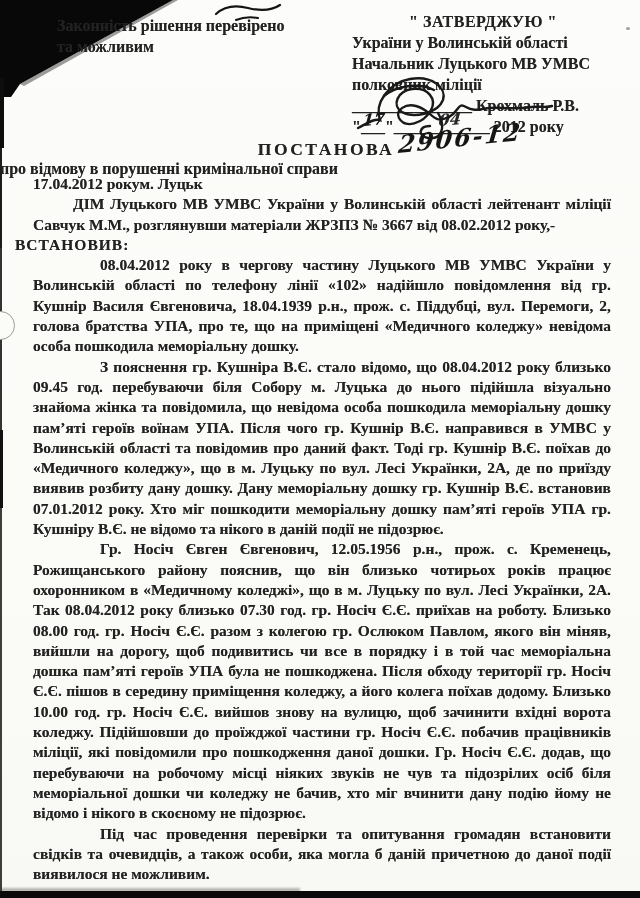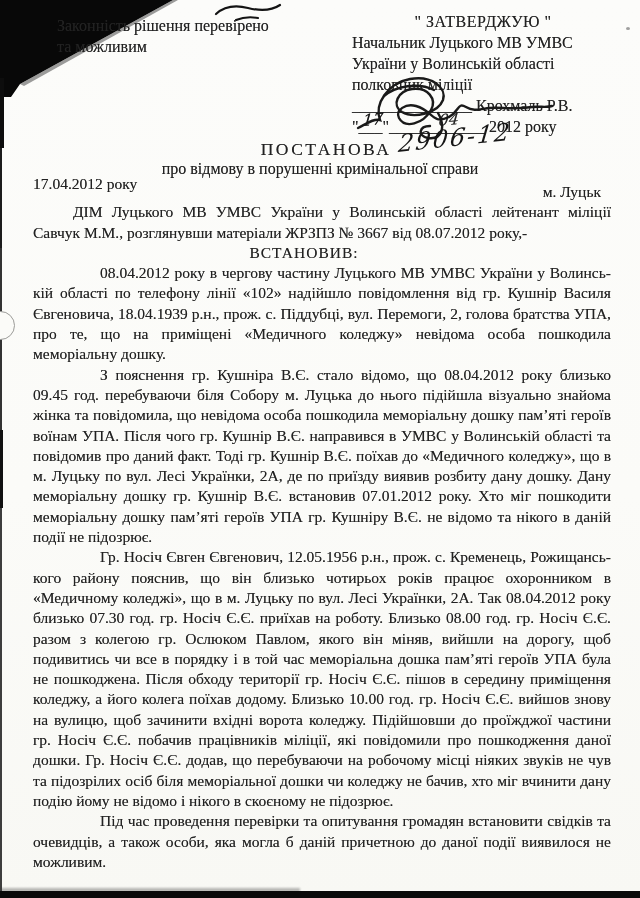--- a/index.html
+++ b/index.html
@@ -4,20 +4,21 @@
 <style>
   html,body{margin:0;padding:0;background:#6b6b6b;}
   #page{
     position:relative;
     width:640px;height:898px;
     margin:0 auto;
     background:linear-gradient(180deg,#fcfcfa 0%,#fbfbf8 55%,#f8f8f4 100%);
     overflow:hidden;
     font-family:"Liberation Serif", serif;
     color:#222;
+    font-weight:bold;
   }
   .soft{ text-shadow:0 0 .6px rgba(40,40,40,.55); }
 
   
   .scan-triangle{position:absolute;left:0;top:0;width:180px;height:150px;}
   .edge-seg{position:absolute;left:0;background:#0d0d0d;}
   #edge1{top:78px;height:70px;width:4px;}
   #edge2{top:148px;height:100px;width:2px;background:#1c1c1c;}
   #edge3{top:248px;height:182px;width:2px;background:#333;}
   #edge4{top:430px;height:78px;width:3px;background:#111;}
@@ -66,36 +67,36 @@
     transform:rotate(-6deg) skewX(-12deg);
   }
 
   
   .doc-title{
     position:absolute;left:0;top:139px;width:640px;text-align:center;
     font-size:17.5px;letter-spacing:2.5px;
     transform:translateX(6px);
   }
   .doc-subtitle{
-    position:absolute;left:0;top:160px;width:640px;text-align:center;
+    position:absolute;left:0;top:160px;width:640px;text-align:left;
     font-size:16px;
   }
 
   
   .main-col{
     position:absolute;left:33px;top:174px;width:578px;
     font-size:15.5px;line-height:20.3px;
     text-align:justify;
   }
-  .meta-line{display:flex;justify-content:space-between;}
-  .meta-line .place{padding-right:10px;margin-top:8px;}
+  .meta-line{display:flex;}
+  .meta-line .place{padding-right:10px;}
   .main-col p{margin:0;}
   .intro-par{text-indent:40px;}
   .established{
-    text-align:center;letter-spacing:1px;margin-top:10px;
+    text-align:left;letter-spacing:1px;margin-top:10px;
     transform:translateX(-18px);
   }
   .body-par{text-indent:67px;}
 </style>
 </head>
 <body>
 
 <div id="page">
 
   <svg class="scan-triangle" viewBox="0 0 180 150">
@@ -116,22 +117,22 @@
     <path d="M22,19 q10,-4 22,-2" fill="none" stroke="#141414" stroke-width="2" stroke-linecap="round"></path>
   </svg>
 
   <div class="approval-left soft">
     <div>Законність рішення перевірено</div>
     <div>та можливим</div>
   </div>
 
   <div class="approve-right soft">
     <div class="stamp-title">" ЗАТВЕРДЖУЮ "</div>
+    <div>України  у Волинській області</div>
     <div>Начальник Луцького МВ  УМВС</div>
-    <div>України  у Волинській області</div>
     <div>полковник міліції</div>
     <div>_______________ Крохмаль Р.В.</div>
     <div>"___"____________ 2012 року</div>
   </div>
 
   <svg class="sig-svg" viewBox="0 0 212 74">
     <g fill="none" stroke="#1a1a1a" stroke-width="2.4" stroke-linecap="round">
       <path d="M10,62 C18,58 26,52 32,54 C26,38 40,17 62,13 C84,9 99,22 95,34 C90,47 66,53 54,46 C43,39 50,25 64,23 C80,21 89,33 83,44 C75,58 57,63 51,52 C47,44 58,37 68,40 C86,45 83,59 101,51"></path>
       <path d="M101,51 C112,45 109,36 118,41 C126,46 132,43 142,42 C154,41 162,44 184,41 C192,40 198,42 204,40"></path>
       <path d="M90,47 C98,61 94,74 80,72 C69,70 71,60 82,60"></path>
@@ -143,21 +144,21 @@
   <span class="handwritten hw-number">2906-12</span>
 
   <div class="doc-title soft">ПОСТАНОВА</div>
   <div class="doc-subtitle soft">про відмову в порушенні кримінальної справи</div>
 
   <div class="main-col soft">
     <div class="meta-line">
       <span>17.04.2012 року</span>
       <span class="place">м. Луцьк</span>
     </div>
-    <p class="intro-par">ДІМ Луцького МВ УМВС України у Волинській області лейтенант міліції Савчук М.М., розглянувши матеріали ЖРЗПЗ № 3667 від 08.07.2012 року,-</p>
+    <p class="intro-par">ДІМ Луцького МВ УМВС України у Волинській області лейтенант міліції Савчук М.М., розглянувши матеріали ЖРЗПЗ № 3667 від 08.02.2012 року,-</p>
     <p class="established">ВСТАНОВИВ:</p>
     <p class="body-par">08.04.2012 року в чергову частину Луцького МВ УМВС України у Волинсь­кій області по телефону лінії «102» надійшло повідомлення від гр. Кушнір Василя Євгеновича, 18.04.1939 р.н., прож. с. Піддубці, вул. Перемоги, 2, голова братства УПА, про те, що на приміщені «Медичного коледжу» невідома особа пошкодила меморіальну дошку.</p>
     <p class="body-par">З пояснення гр. Кушніра В.Є. стало відомо, що 08.04.2012 року близько 09.45 год. перебуваючи біля Собору м. Луцька до нього підійшла візуально знайома жінка та повідомила, що невідома особа пошкодила меморіальну дошку пам’яті героїв воїнам УПА. Після чого гр. Кушнір В.Є. направився в УМВС у Волинській області та повідомив про даний факт. Тоді гр. Кушнір В.Є. поїхав до «Медичного коледжу», що в м. Луцьку по вул. Лесі Українки, 2А, де по приїзду виявив розбиту дану дошку. Дану меморіальну дошку гр. Кушнір В.Є. встановив 07.01.2012 року. Хто міг пошкодити меморіальну дошку пам’яті героїв УПА гр. Кушніру В.Є. не відомо та нікого в даній події не підозрює.</p>
     <p class="body-par">Гр. Носіч Євген Євгенович, 12.05.1956 р.н., прож. с. Кременець, Рожищансь­кого району пояснив, що він близько чотирьох років працює охоронником в «Медичному коледжі», що в м. Луцьку по вул. Лесі Українки, 2А. Так 08.04.2012 року близько 07.30 год. гр. Носіч Є.Є. приїхав на роботу. Близько 08.00 год. гр. Носіч Є.Є. разом з колегою гр. Ослюком Павлом, якого він міняв, вийшли на дорогу, щоб подивитись чи все в порядку і в той час меморіальна дошка пам’яті героїв УПА була не пошкоджена. Після обходу території гр. Носіч Є.Є. пішов в середину приміщення коледжу, а його колега поїхав додому. Близько 10.00 год. гр. Носіч Є.Є. вийшов знову на вулицю, щоб зачинити вхідні ворота коледжу. Підійшовши до проїжджої частини гр. Носіч Є.Є. побачив працівників міліції, які повідомили про пошкодження даної дошки. Гр. Носіч Є.Є. додав, що перебуваючи на робочому місці ніяких звуків не чув та підозрілих осіб біля меморіальної дошки чи коледжу не бачив, хто міг вчинити дану подію йому не відомо і нікого в скоєному не підозрює.</p>
     <p class="body-par">Під час проведення перевірки та опитування громадян встановити свідків та очевидців, а також особи, яка могла б даній причетною до даної події виявилося не можливим.</p>
   </div>
 
 </div>
 
 </body></html>

